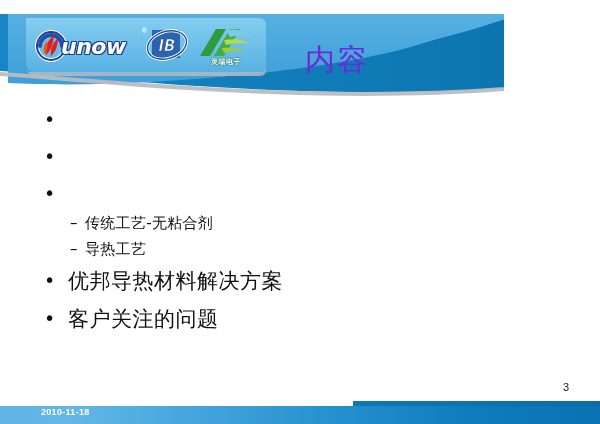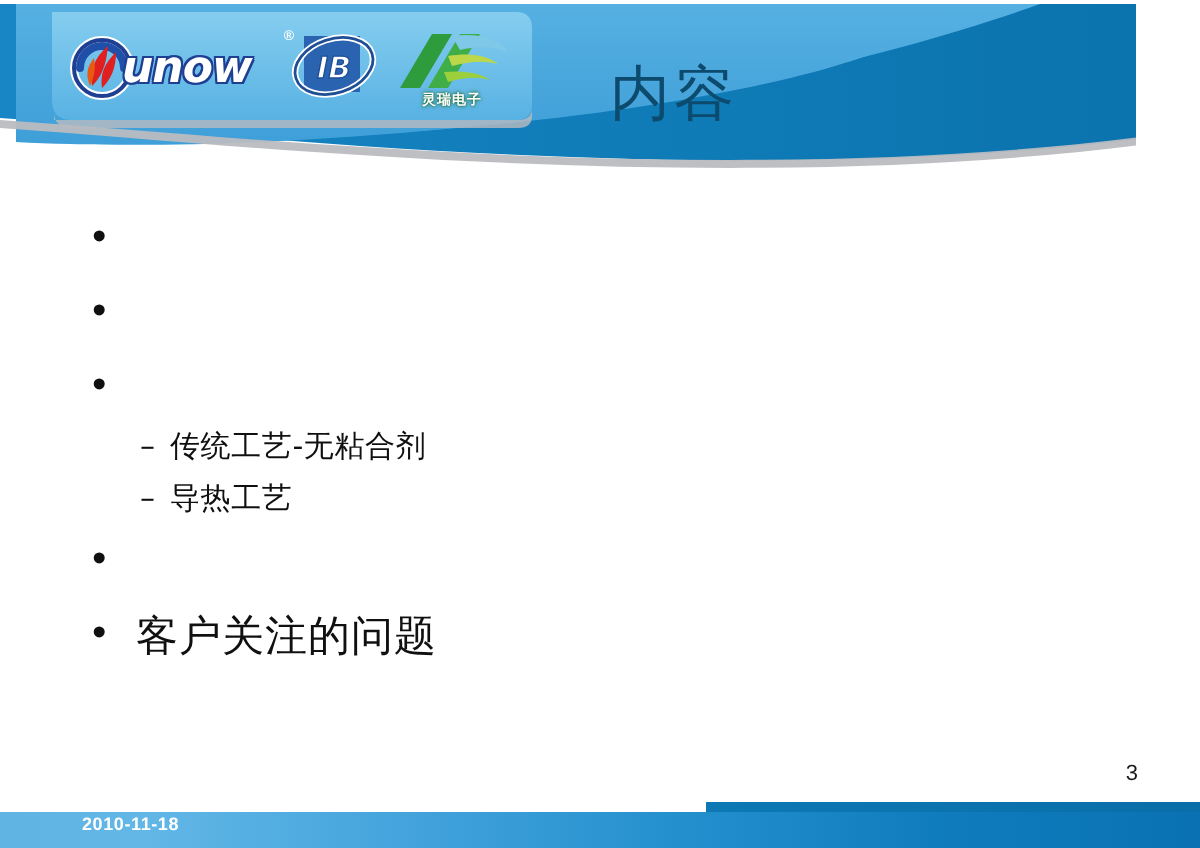--- a/index.html
+++ b/index.html
@@ -16,22 +16,22 @@
     width: 600px;
     height: 424px;
     background: #ffffff;
     overflow: hidden;
   }
 
   
   .header {
     position: absolute;
     left: 0;
-    top: 0;
-    width: 568px;
+    top: 12px;
+    width: 504px;
     height: 96px;
     overflow: hidden;
   }
   .header svg {
     position: absolute;
     left: 0;
     top: 0;
   }
 
   .logo-bar {
@@ -113,21 +113,21 @@
     letter-spacing: 0.5px;
     text-shadow: 0 0 1px #1c6b2e, 0 0 2px #1c6b2e;
   }
 
   .slide-title {
     position: absolute;
     left: 305px;
     top: 30px;
     font-family: "DejaVu Sans", "Liberation Sans", sans-serif;
     font-size: 30px;
-    color: #0c4a6e;
+    color: #6d28d9;
     letter-spacing: 2px;
     line-height: 1.2;
     white-space: nowrap;
   }
 
   
   .body-area {
     position: absolute;
     left: 0;
     top: 96px;
@@ -327,20 +327,21 @@
           <span class="txt">传统工艺-无粘合剂</span>
         </div>
         <div class="bullet-l2">
           <span class="dash">–</span>
           <span class="txt">导热工艺</span>
         </div>
       </div>
 
       <div class="bullet-l1">
         <span class="dot">•</span>
+        <span class="txt">优邦导热材料解决方案</span>
       </div>
 
       <div class="bullet-l1">
         <span class="dot">•</span>
         <span class="txt">客户关注的问题</span>
       </div>
 
     </div>
   </div>
 

